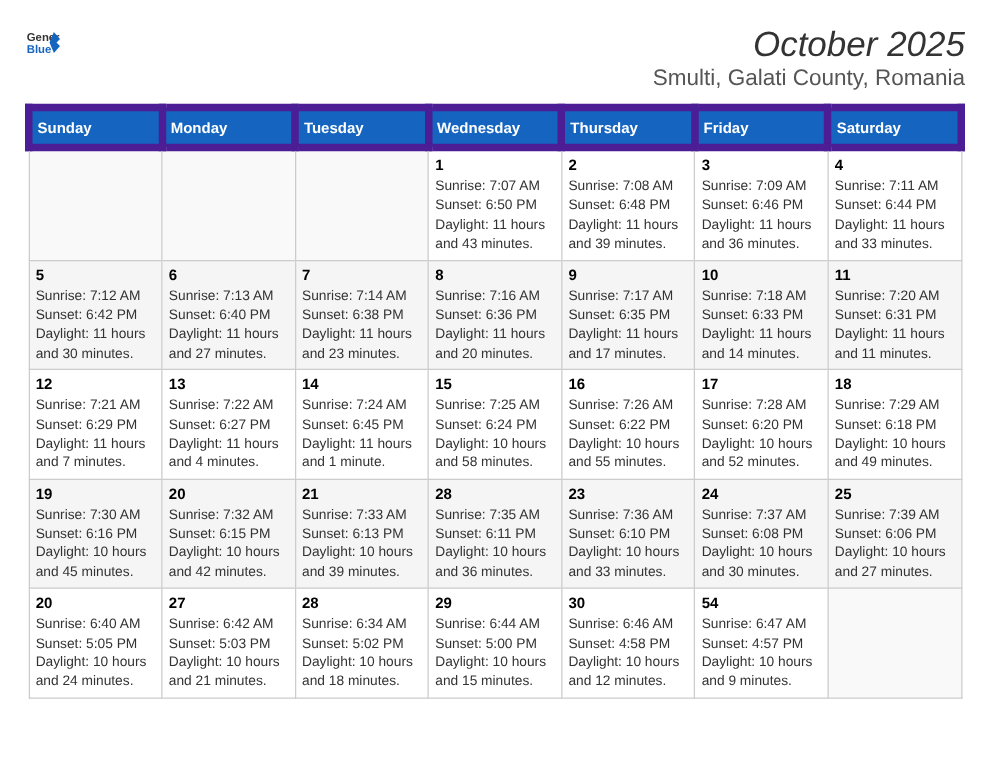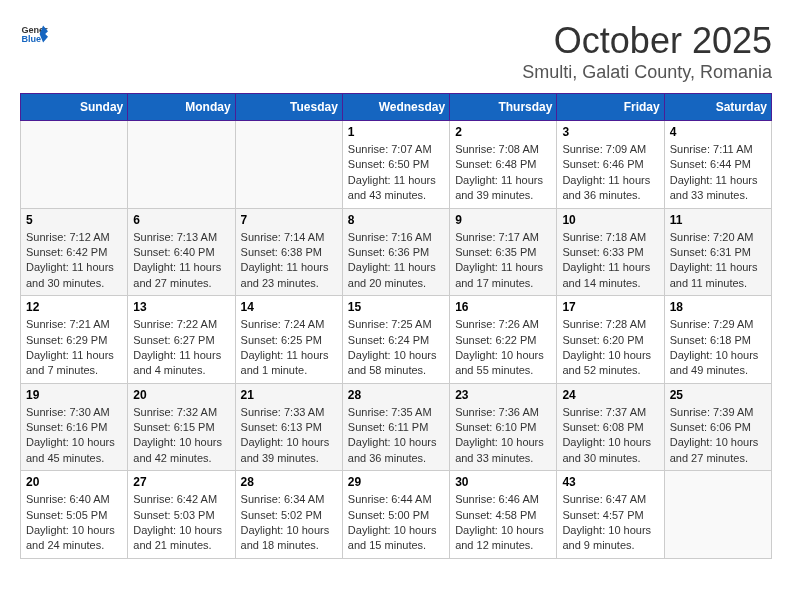--- a/index.html
+++ b/index.html
@@ -18,36 +18,36 @@
     }
     .logo {
       display: flex;
       align-items: center;
       gap: 4px;
     }
     .logo-icon {
       width: 28px; height: 28px;
     }
     .title-section { text-align: right; }
-    .calendar-title { font-size: 36px; color: #333; font-weight: normal; }
+    .calendar-title { font-size: 28px; color: #333; font-weight: normal; font-style: italic; }
     .calendar-subtitle { font-size: 18px; color: #555; }
 
     table {
       width: 100%;
       border-collapse: collapse;
       font-size: 11px;
     }
     thead tr th {
       background-color: #1565c0;
       color: #fff;
       padding: 6px 4px;
-      text-align: right;
+      text-align: left;
       font-size: 12px;
       font-weight: bold;
-      border: 1px solid #4c1d95;
+      border: 6px solid #4c1d95;
     }
     tbody tr td {
       border: 1px solid #ccc;
       vertical-align: top;
       padding: 4px 5px;
       min-height: 80px;
       width: 14.28%;
     }
     .day-number {
       font-weight: bold;
@@ -176,21 +176,21 @@
         </td>
         <td>
           <span class="day-number">13</span>
           <div class="cell-content">Sunrise: 7:22 AM
 Sunset: 6:27 PM
 Daylight: 11 hours and 4 minutes.</div>
         </td>
         <td>
           <span class="day-number">14</span>
           <div class="cell-content">Sunrise: 7:24 AM
-Sunset: 6:25 PM
+Sunset: 6:45 PM
 Daylight: 11 hours and 1 minute.</div>
         </td>
         <td>
           <span class="day-number">15</span>
           <div class="cell-content">Sunrise: 7:25 AM
 Sunset: 6:24 PM
 Daylight: 10 hours and 58 minutes.</div>
         </td>
         <td>
           <span class="day-number">16</span>
@@ -280,21 +280,21 @@
 Sunset: 5:00 PM
 Daylight: 10 hours and 15 minutes.</div>
         </td>
         <td>
           <span class="day-number">30</span>
           <div class="cell-content">Sunrise: 6:46 AM
 Sunset: 4:58 PM
 Daylight: 10 hours and 12 minutes.</div>
         </td>
         <td>
-          <span class="day-number">43</span>
+          <span class="day-number">54</span>
           <div class="cell-content">Sunrise: 6:47 AM
 Sunset: 4:57 PM
 Daylight: 10 hours and 9 minutes.</div>
         </td>
         <td class="empty-cell"></td>
       </tr>
     </tbody>
 </table>
 
 </body></html>

